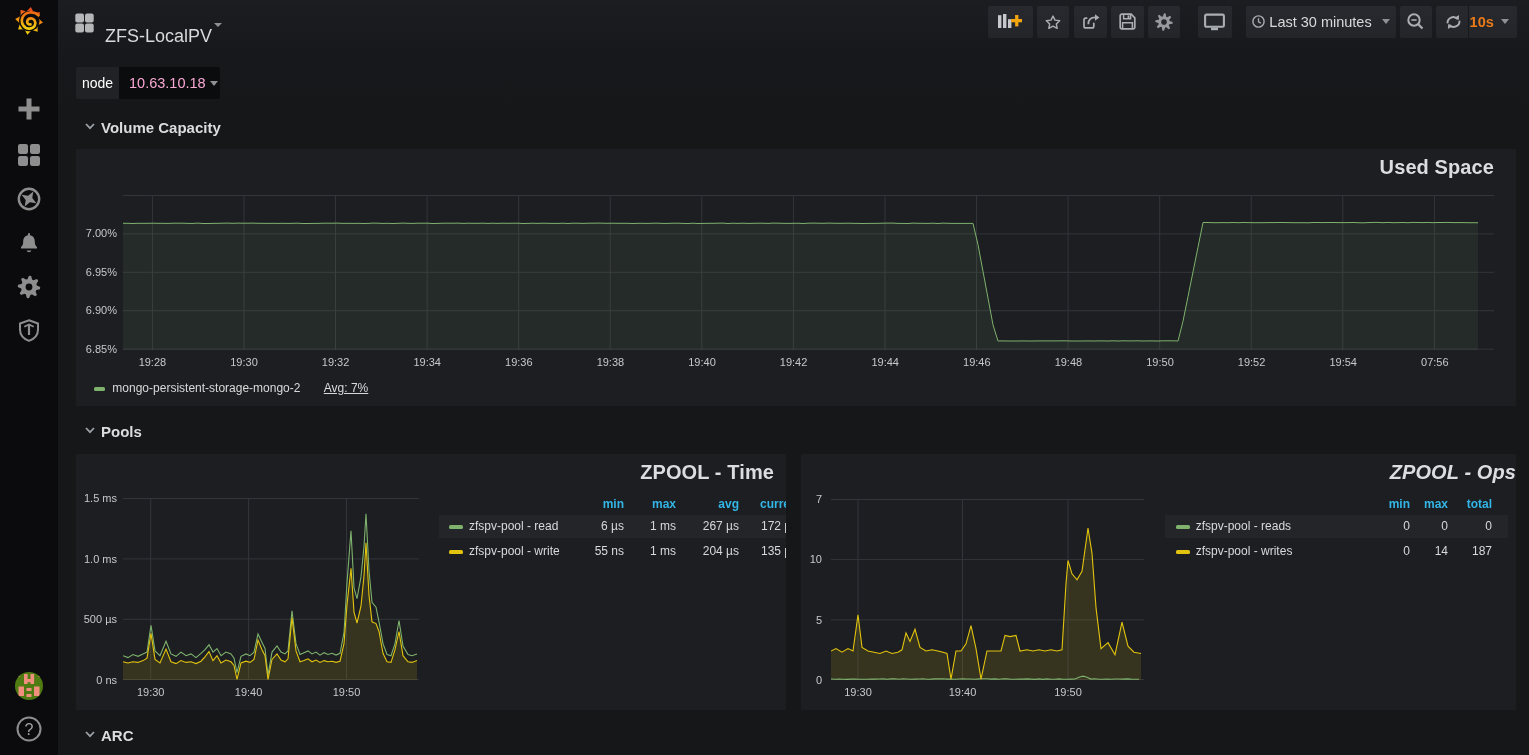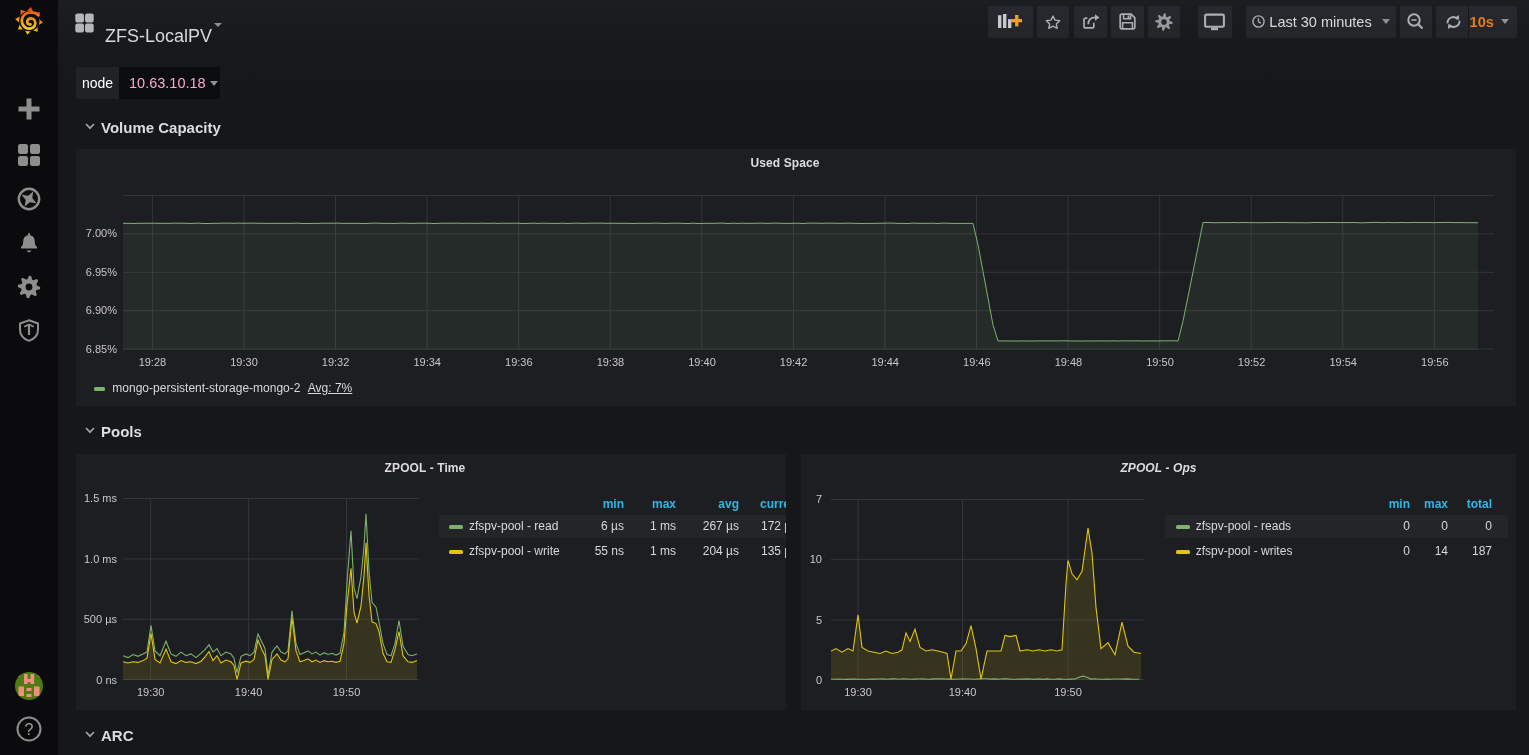--- a/index.html
+++ b/index.html
@@ -1,20 +1,20 @@
 <!DOCTYPE html>
 <html><head><meta charset="utf-8"><style>
 * { margin:0; padding:0; box-sizing:border-box; }
 body { width:1529px; height:755px; overflow:hidden; background:#161719;
   font-family:"Liberation Sans", sans-serif; position:relative; }
 .abs { position:absolute; }
 .cy { transform:translateY(-50%); }
 .ctr { transform:translate(-50%,-50%); }
 .panel { position:absolute; background:#1d1e22; overflow:hidden; }
-.ptitle { position:absolute; width:100%; text-align:center; font-size:12px;
+.ptitle { position:absolute; width:100%; text-align:right; font-size:20px;
   font-weight:700; color:#dcdde0; letter-spacing:0.1px; }
 .axis { position:absolute; font-size:11px; color:#c8c8ca; }
 .rowtitle { position:absolute; font-size:15px; font-weight:700; color:#dcdde0; }
 .btn { position:absolute; top:6px; height:31.5px; background:linear-gradient(180deg,#27292e,#232529); border-radius:2px;
   display:flex; align-items:center; justify-content:center; }
 .caret { display:inline-block; width:0; height:0; border-left:4.5px solid transparent;
   border-right:4.5px solid transparent; border-top:5px solid #8d9196; }
 .lgd { position:absolute; font-size:12px; color:#d8d9da; white-space:nowrap; }
 .lgh { position:absolute; font-size:12px; font-weight:700; color:#33b5e5; white-space:nowrap; }
 .sw { display:inline-block; width:14px; height:4px; border-radius:1.5px; vertical-align:middle; }
@@ -222,24 +222,24 @@
   <div class="axis ctr" style="left:442.8px;top:213px;">19:36</div>
   <div class="axis ctr" style="left:534.4px;top:213px;">19:38</div>
   <div class="axis ctr" style="left:626px;top:213px;">19:40</div>
   <div class="axis ctr" style="left:717.6px;top:213px;">19:42</div>
   <div class="axis ctr" style="left:809.2px;top:213px;">19:44</div>
   <div class="axis ctr" style="left:900.8px;top:213px;">19:46</div>
   <div class="axis ctr" style="left:992.4px;top:213px;">19:48</div>
   <div class="axis ctr" style="left:1084px;top:213px;">19:50</div>
   <div class="axis ctr" style="left:1175.6px;top:213px;">19:52</div>
   <div class="axis ctr" style="left:1267.2px;top:213px;">19:54</div>
-  <div class="axis ctr" style="left:1358.8px;top:213px;">19:56</div>
+  <div class="axis ctr" style="left:1358.8px;top:213px;">07:56</div>
   <div class="lgd cy" style="left:18px;top:239px;"><span class="sw" style="background:#7eb26d;width:11px;"></span>
     <span style="margin-left:4px;">mongo-persistent-storage-mongo-2</span>
-    <span style="margin-left:4px;text-decoration:underline;">Avg: 7%</span></div>
+    <span style="margin-left:20px;text-decoration:underline;">Avg: 7%</span></div>
 </div>
 
 <div class="abs" style="left:83px;top:423px;"><svg width="14" height="14" viewBox="0 0 14 14">
       <path d="M3 5 L7 9.2 L11 5" fill="none" stroke="#9aa0a6" stroke-width="1.8"></path>
     </svg></div>
 <div class="rowtitle cy" style="left:101px;top:431px;">Pools</div>
 
 <div class="panel" style="left:76px;top:454px;width:710px;height:256px;">
   <div class="ptitle" style="top:7px;padding-right:12px;">ZPOOL - Time</div>
   <div class="axis cy" style="right:669px;top:44px;">1.5 ms</div>

